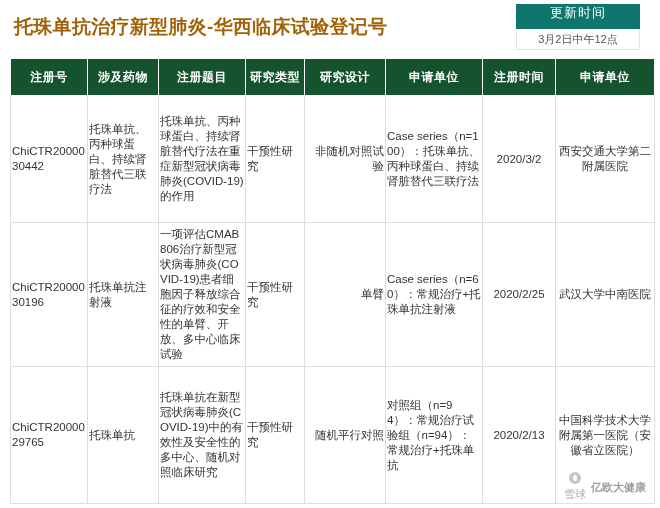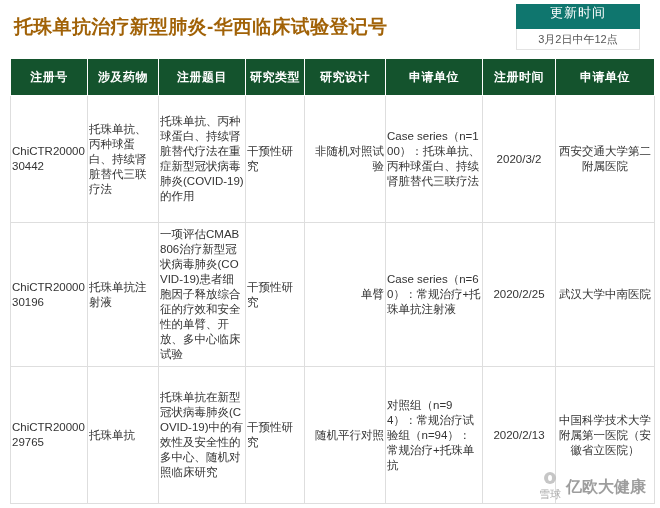--- a/index.html
+++ b/index.html
@@ -131,21 +131,21 @@
     content: "";
     position: absolute;
     left: 4px;
     top: 3px;
     width: 4px;
     height: 6px;
     border-radius: 50%;
     background: #ffffff;
   }
   .wm-brand {
-    font-size: 16px;
+    font-size: 11px;
     color: #8d8d8d;
     font-weight: bold;
   }
 </style>
 </head>
 <body>
 
 <div class="page">
 
   <div class="header">

